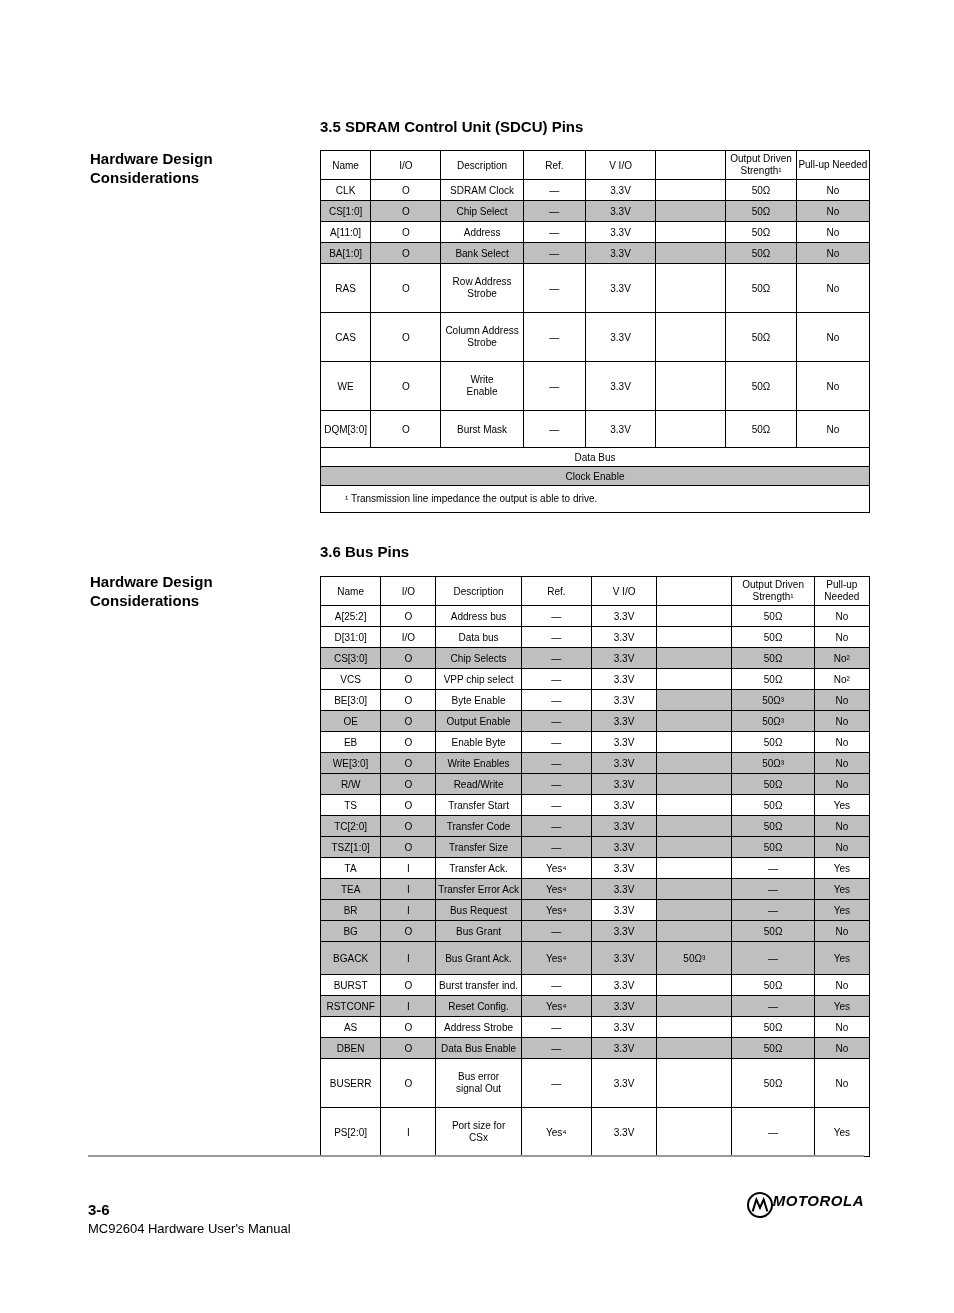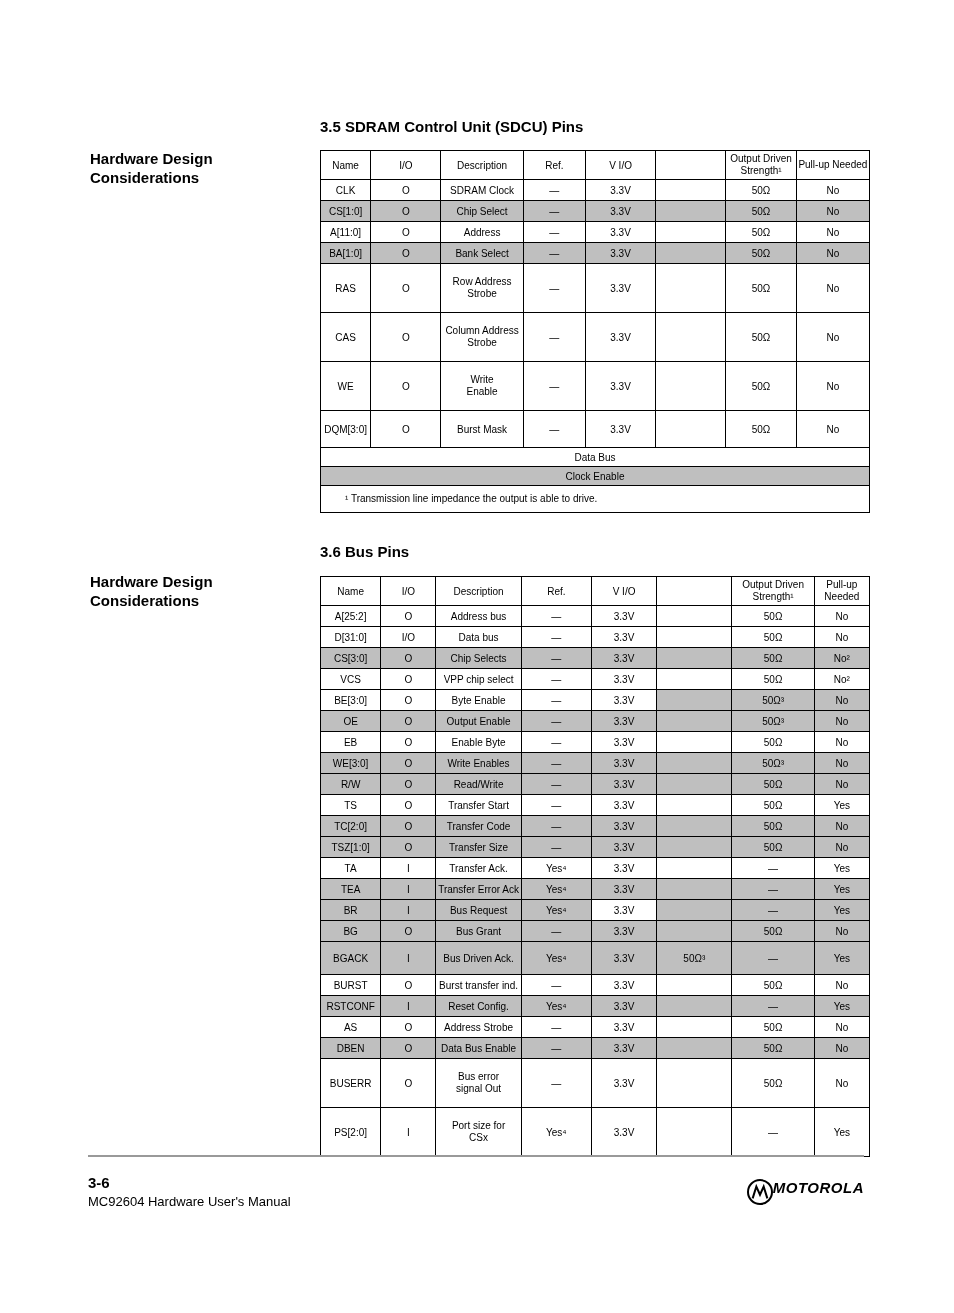--- a/index.html
+++ b/index.html
@@ -109,21 +109,21 @@
     position: absolute;
     left: 88px;
     right: 90px;
     top: 1172px;
     display: flex;
     justify-content: space-between;
     align-items: center;
     font-size: 13px;
   }
   .footer .left-col { line-height: 1.4; }
-  .footer .page-ref { font-weight: 700; font-size: 15px; }
+  .footer .page-ref { font-weight: 700; font-size: 15px; margin-top: 27px; }
   .footer .center-col { text-align: center; font-size: 11px; flex: 1; }
   .footer .right-col { display: flex; align-items: flex-start; gap: 0; }
   .logo {
     width: 22px; height: 22px; border: 2px solid #000; border-radius: 50%;
     position: relative;
   }
   .logo::before, .logo::after {
     content: ''; position: absolute; background: #000;
   }
   .logo svg { width: 22px; height: 22px; }
@@ -454,21 +454,21 @@
             <td class="gray">Bus Grant</td>
             <td class="gray">—</td>
             <td class="gray">3.3V</td>
             <td class="gray"></td>
             <td class="gray">50Ω</td>
             <td class="gray">No</td>
           </tr>
           <tr class="spanrow">
             <td class="gray">BGACK</td>
             <td class="gray">I</td>
-            <td class="gray">Bus Driven Ack.</td>
+            <td class="gray">Bus Grant Ack.</td>
             <td class="gray">Yes⁴</td>
             <td class="gray">3.3V</td>
             <td class="gray">50Ω³</td>
             <td class="gray">—</td>
             <td class="gray">Yes</td>
           </tr>
           <tr>
             <td>BURST</td>
             <td>O</td>
             <td>Burst transfer ind.</td>

